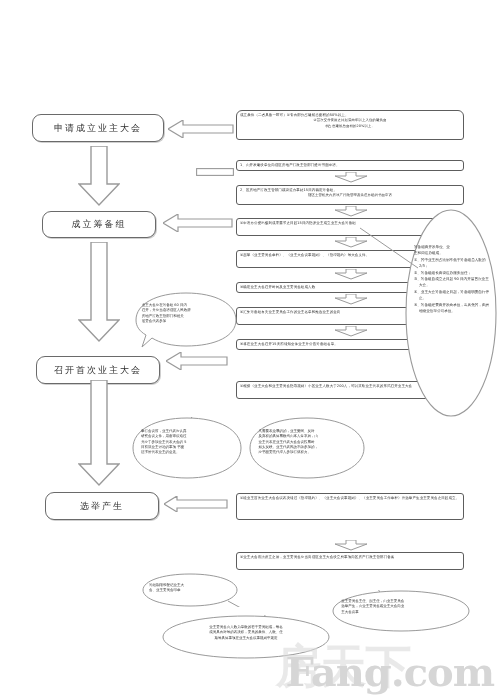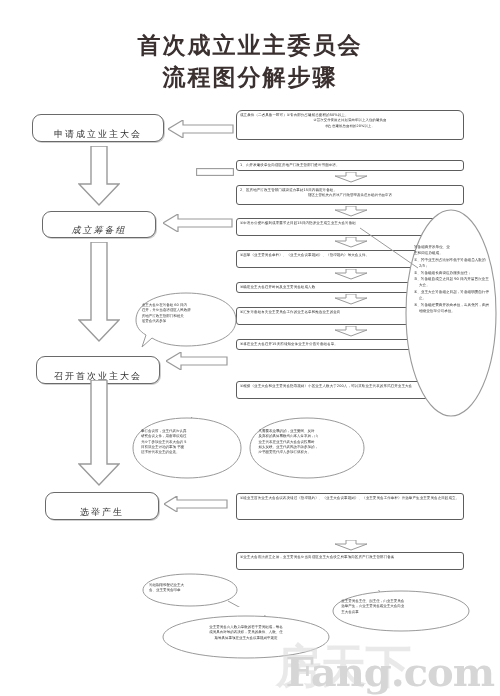--- a/index.html
+++ b/index.html
@@ -25,21 +25,21 @@
   .title .l1{font-size:23px;line-height:30px;display:block;}
   .title .l2{font-size:23px;line-height:34px;display:block;}
 
   
   .mainbox{
     position:absolute;
     border:1.6px solid #6a6a6a;
     border-radius:9px;
     background:#fff;
     box-shadow:1px 1px 0 #cfcfcf;
-    display:flex;align-items:flex-end;justify-content:center;
+    display:flex;align-items:center;justify-content:center;
     font-size:9px;
     letter-spacing:2px;
     color:#2f2f2f;
     font-family:"DejaVu Sans","Liberation Sans",sans-serif;
   }
 
   
   .detbox{
     position:absolute;
     border:1.1px solid #5d5d5d;
@@ -117,30 +117,26 @@
     color:#dcdcdc;
     opacity:.7;
   }
   .wmrow{position:relative;z-index:2;margin-left:24px;}
 </style>
 </head>
 <body>
 
 <div id="stage">
 
-  <div class="title">
-    <span class="l1">首次成立业主委员会</span>
-    <span class="l2">流程图分解步骤</span>
-  </div>
 
   <div class="mainbox" style="left:32px;top:114px;width:130px;height:26px;">
     <span>申请成立业主大会</span>
   </div>
 
-  <div class="mainbox" style="left:42px;top:211px;width:112px;height:25px;font-style:italic;">
+  <div class="mainbox" style="left:42px;top:211px;width:112px;height:25px;">
     <span>成立筹备组</span>
   </div>
 
   <div class="mainbox" style="left:36px;top:348px;width:122px;height:26px;margin-top:8px;">
     <span>召开首次业主大会</span>
   </div>
 
   <div class="mainbox" style="left:45px;top:492px;width:112px;height:26px;">
     <span>选举产生</span>
   </div>

